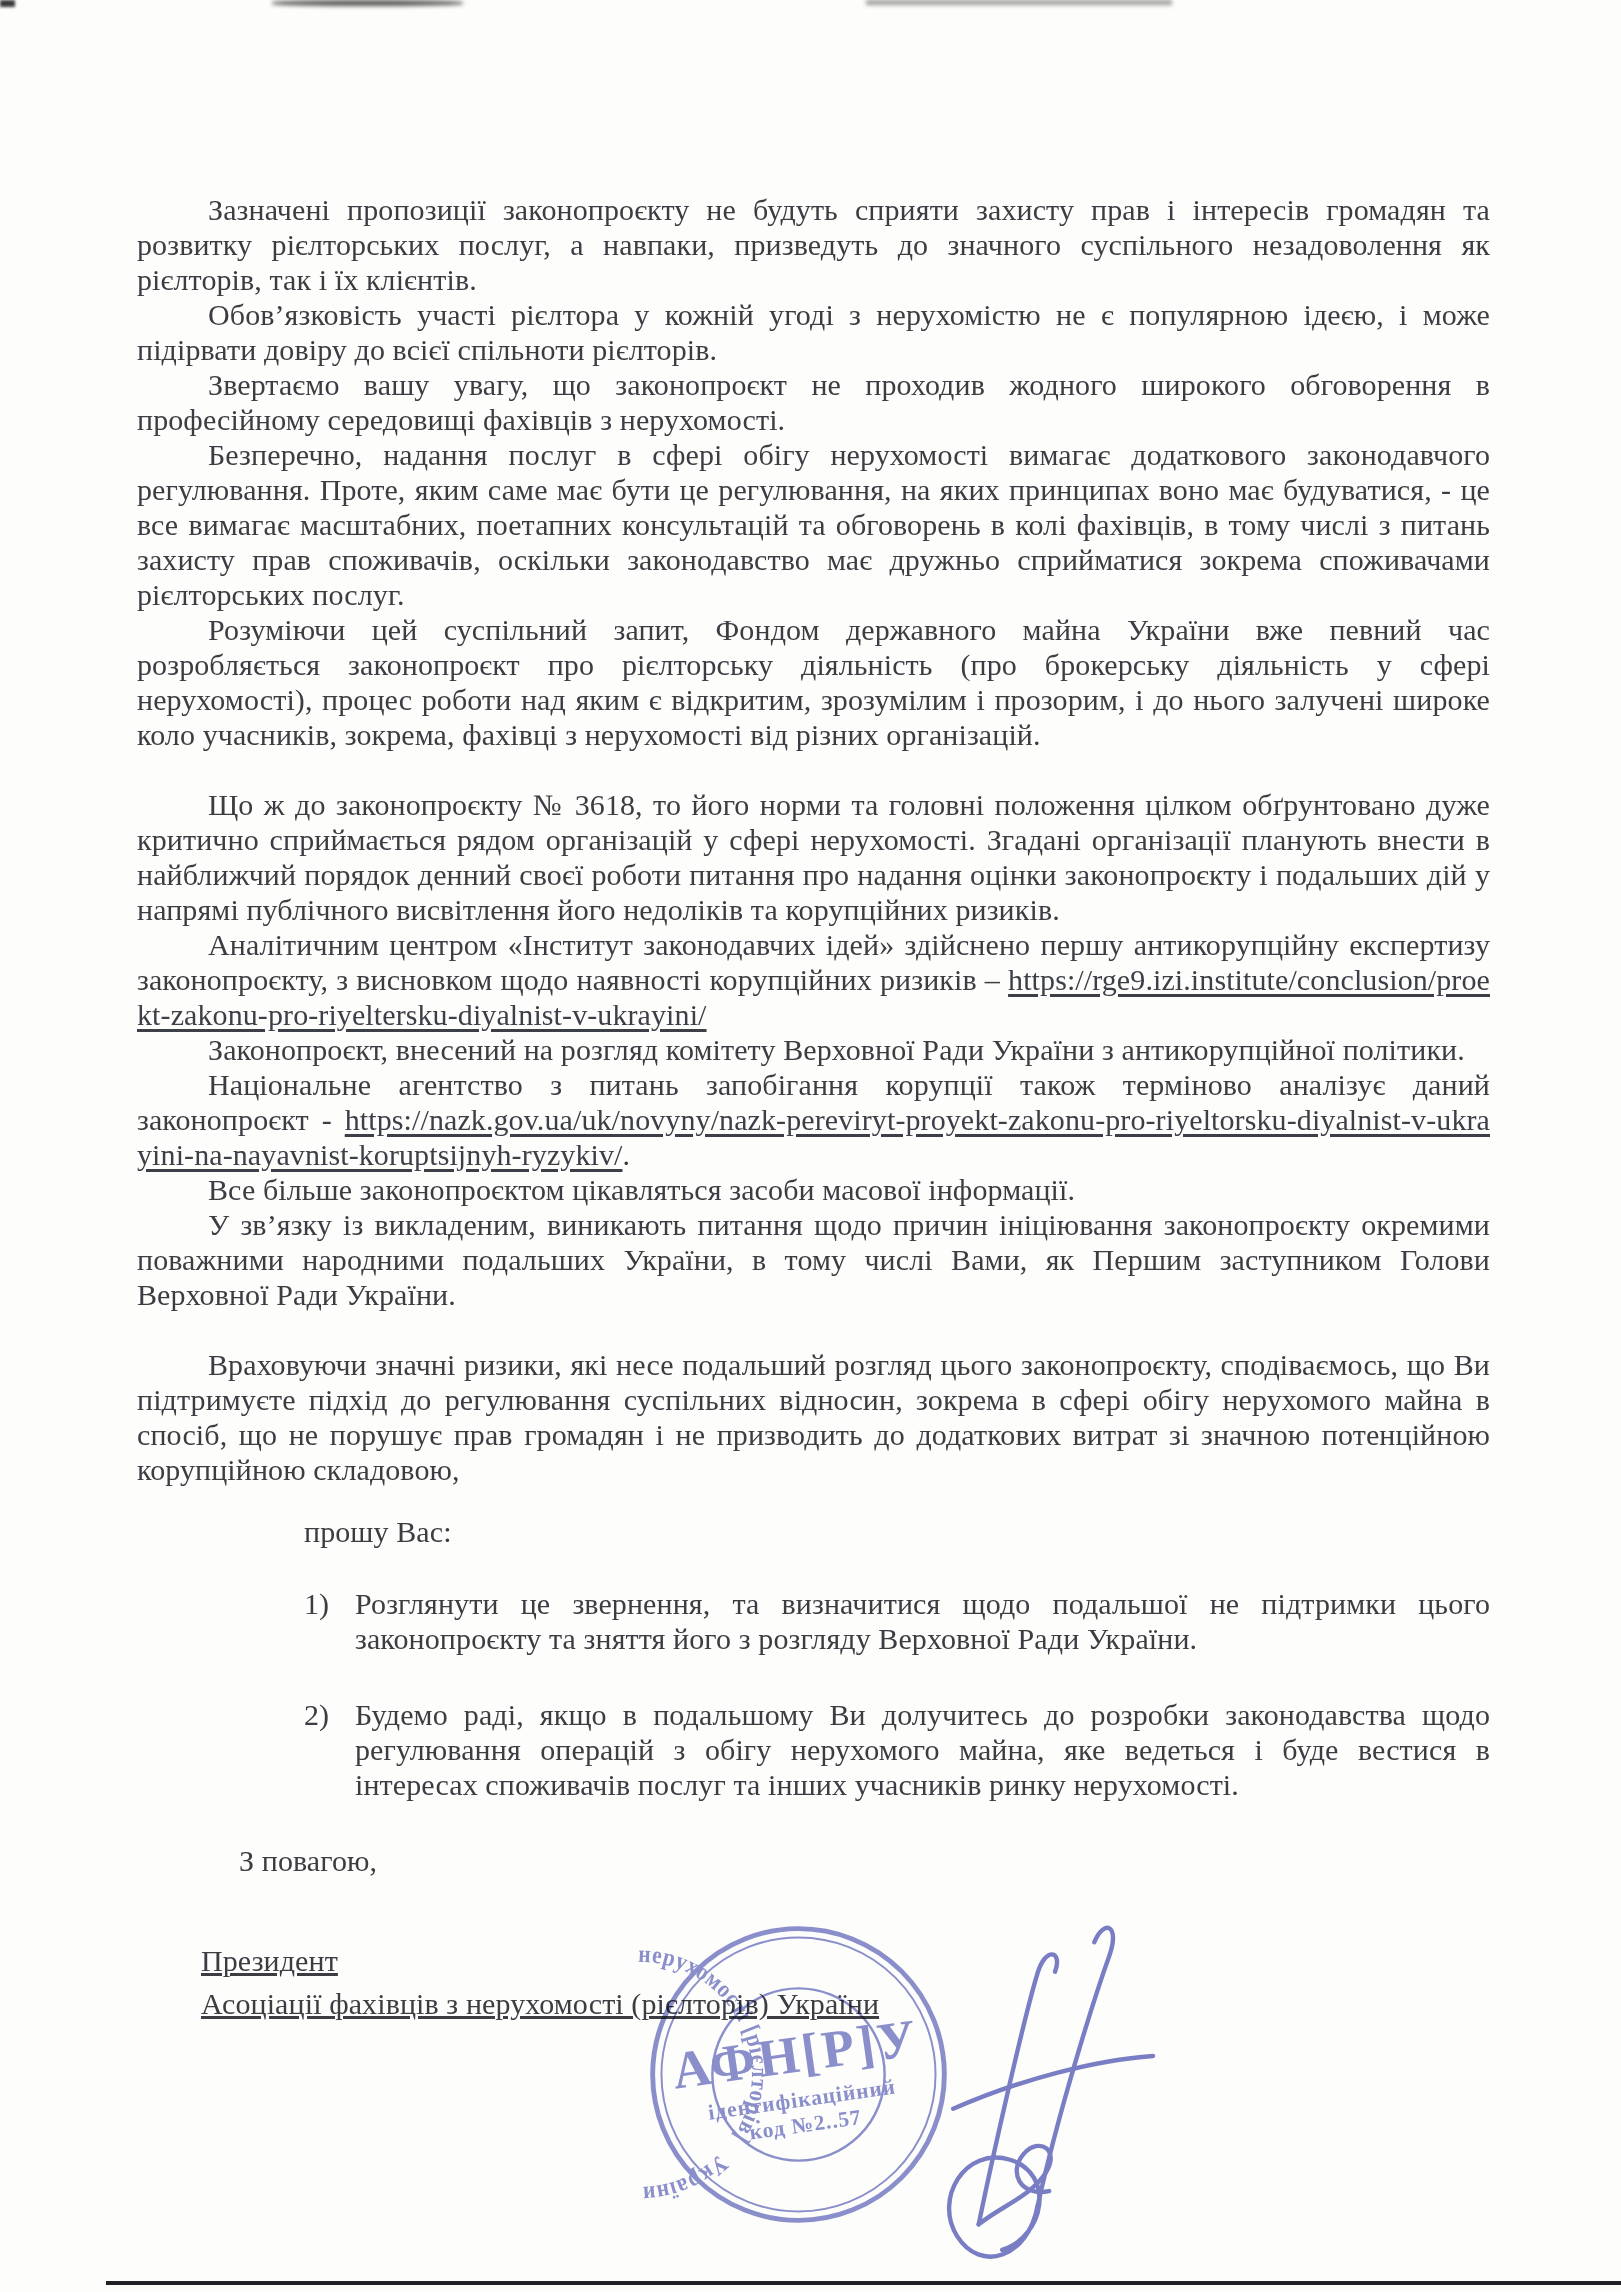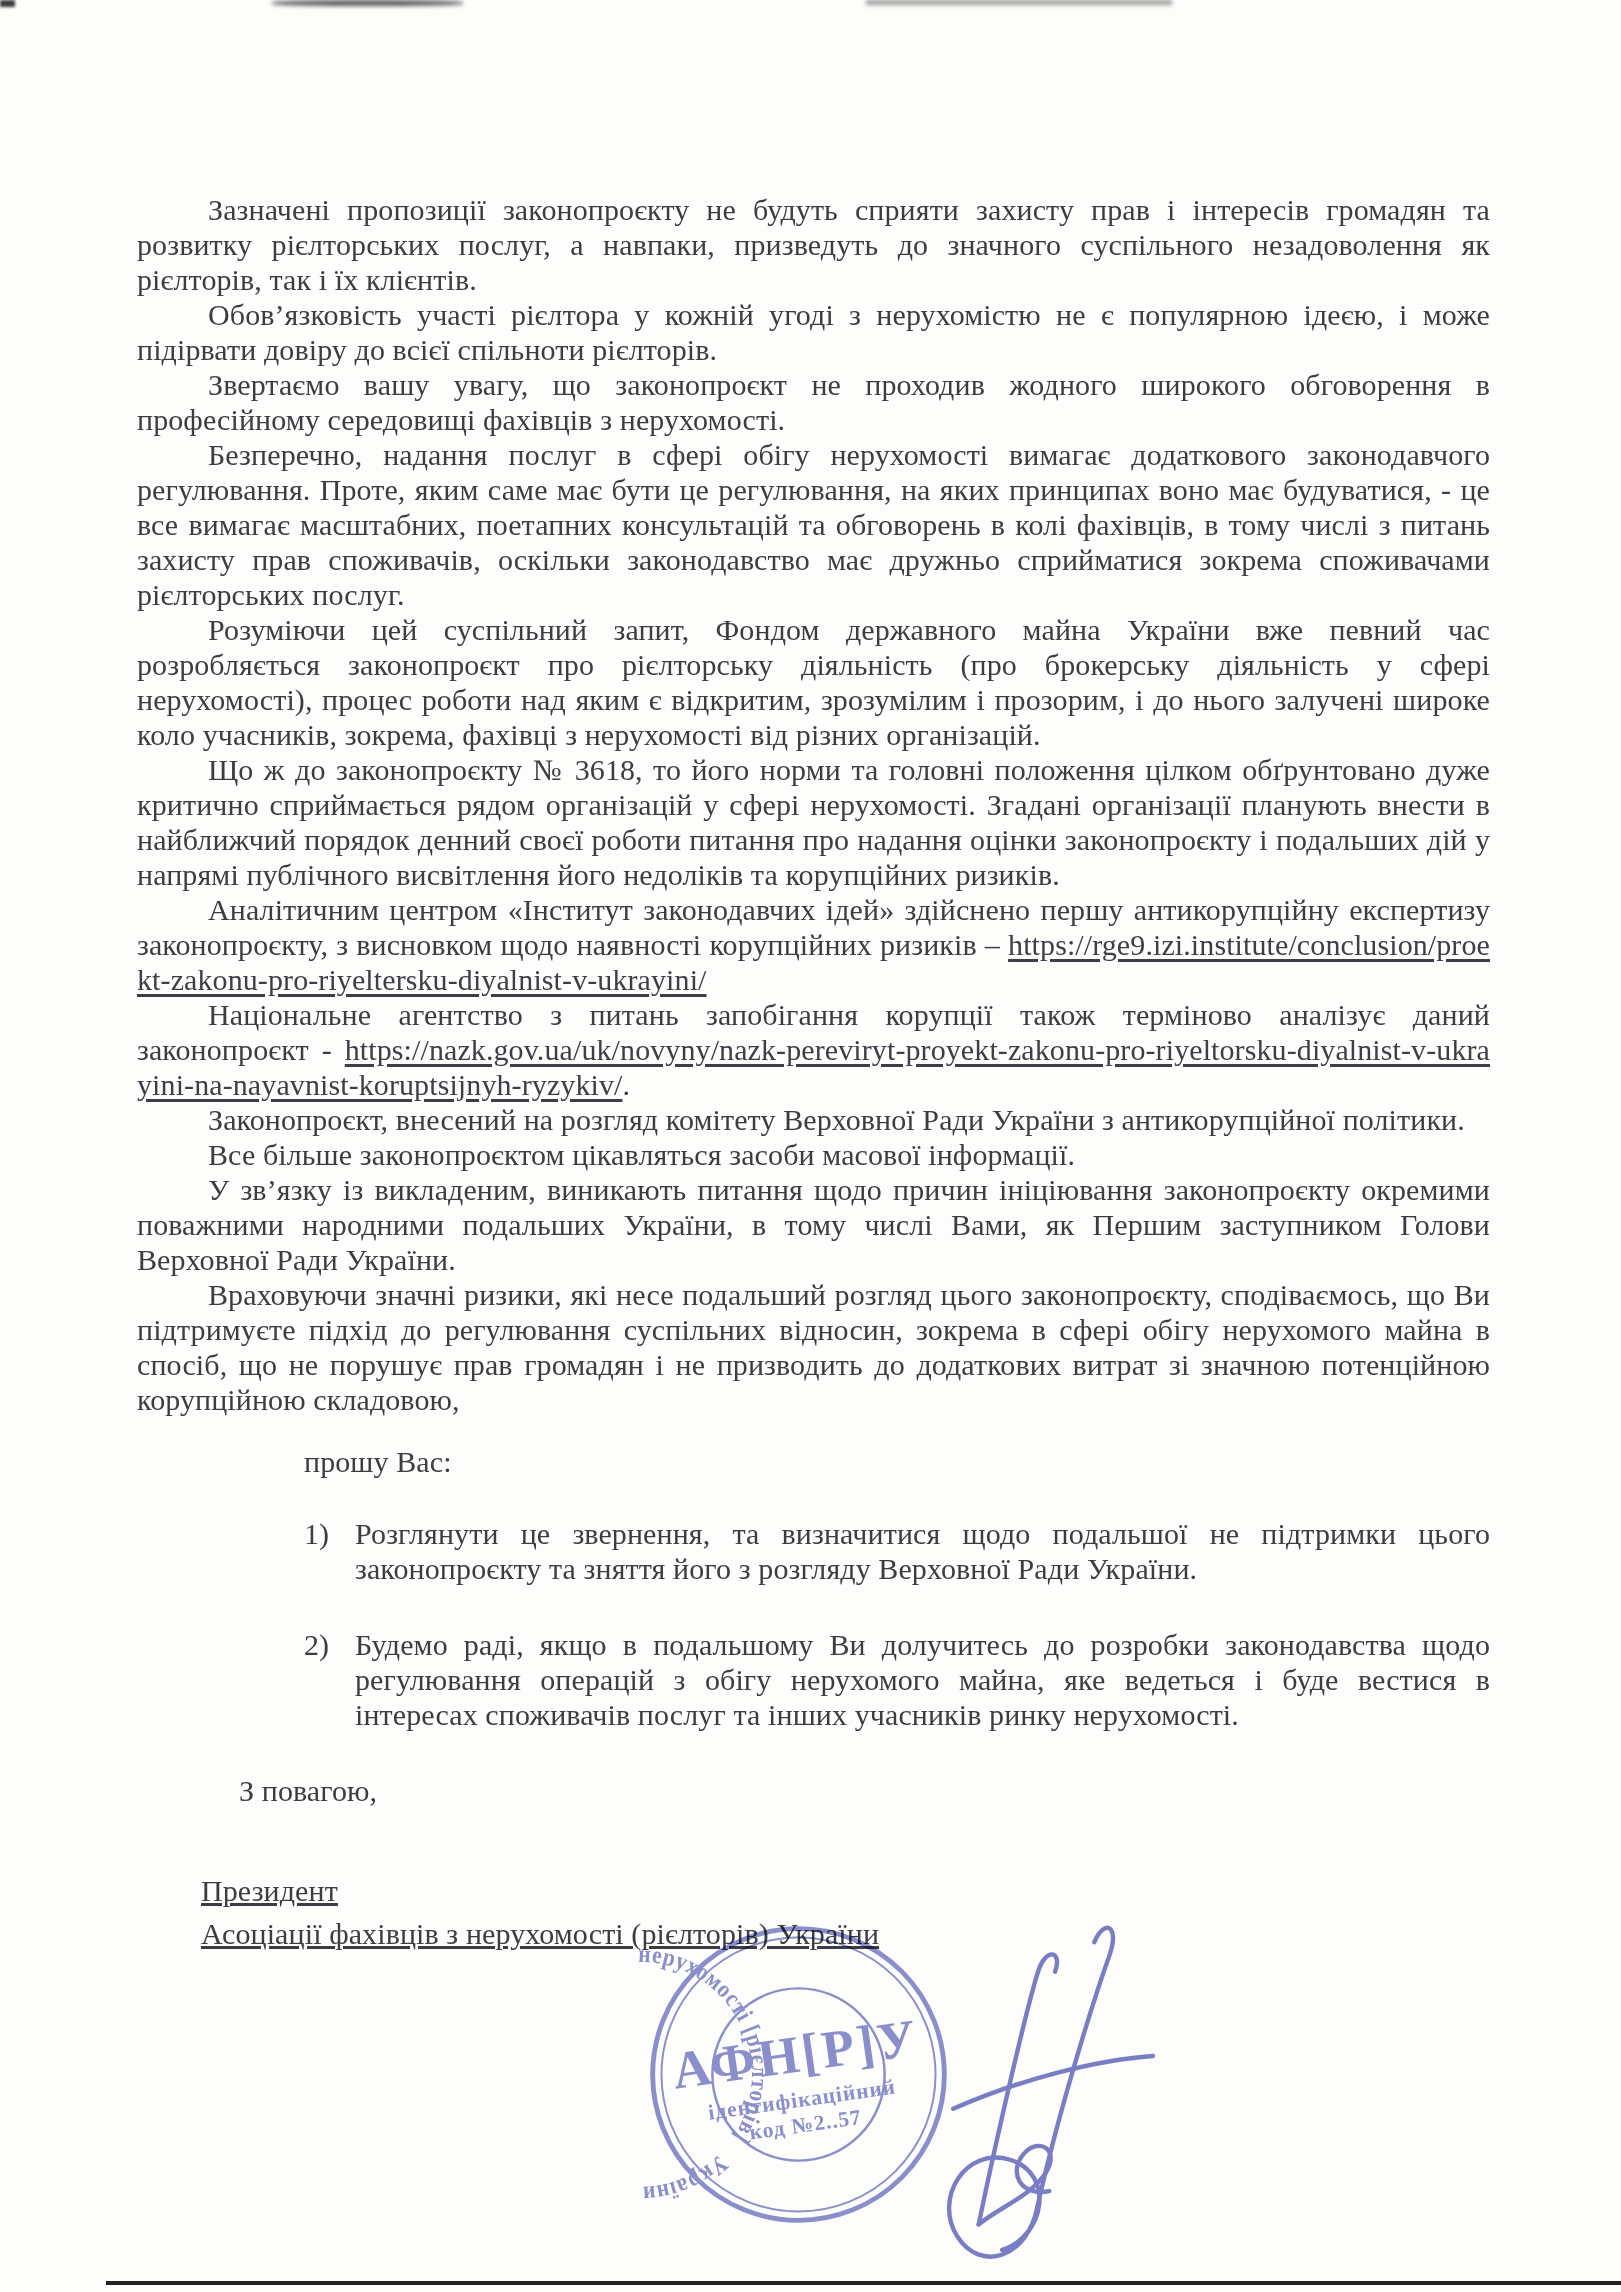--- a/index.html
+++ b/index.html
@@ -14,21 +14,21 @@
   .body-text{
     position:absolute;left:0;top:0;
     padding:192px 131px 0 137px;
     width:1353px;
     font-size:30px;
     line-height:35px;
     text-align:justify;
     letter-spacing:0.1px;
   }
   .para{margin:0;text-indent:71px;}
-  .gap-before{}
+  .gap-before{margin-top:35px;}
   .url{
     text-decoration:underline;
     text-underline-offset:3.9px;
     color:#3c3f47;
     overflow-wrap:anywhere;
     word-break:break-all;
   }
   .request{
     margin:27.4px 0 37px 167px;
     font-weight:normal;
@@ -72,23 +72,23 @@
     <p class="para">Зазначені пропозиції законопроєкту не будуть сприяти захисту прав і інтересів громадян та розвитку рієлторських послуг, а навпаки, призведуть до значного суспільного незадоволення як рієлторів, так і їх клієнтів.</p>
     <p class="para">Обов’язковість участі рієлтора у кожній угоді з нерухомістю не є популярною ідеєю, і може підірвати довіру до всієї спільноти рієлторів.</p>
     <p class="para">Звертаємо вашу увагу, що законопроєкт не проходив жодного широкого обговорення в професійному середовищі фахівців з нерухомості.</p>
     <p class="para">Безперечно, надання послуг в сфері обігу нерухомості вимагає додаткового законодавчого регулювання. Проте, яким саме має бути це регулювання, на яких принципах воно має будуватися, - це все вимагає масштабних, поетапних консультацій та обговорень в колі фахівців, в тому числі з питань захисту прав споживачів, оскільки законодавство має дружньо сприйматися зокрема споживачами рієлторських послуг.</p>
     <p class="para">Розуміючи цей суспільний запит, Фондом державного майна України вже певний час розробляється законопроєкт про рієлторську діяльність (про брокерську діяльність у сфері нерухомості), процес роботи над яким є відкритим, зрозумілим і прозорим, і до нього залучені широке коло учасників, зокрема, фахівці з нерухомості від різних організацій.</p>
 
     <p class="para gap-before">Що ж до законопроєкту № 3618, то його норми та головні положення цілком обґрунтовано дуже критично сприймається рядом організацій у сфері нерухомості. Згадані організації планують внести в найближчий порядок денний своєї роботи питання про надання оцінки законопроєкту і подальших дій у напрямі публічного висвітлення його недоліків та корупційних ризиків.</p>
 
     <p class="para"><span>Аналітичним центром «Інститут законодавчих ідей» здійснено першу антикорупційну експертизу законопроєкту, з висновком щодо наявності корупційних ризиків –</span> <span class="url">https://rge9.izi.institute/conclusion/proekt-zakonu-pro-riyeltersku-diyalnist-v-ukrayini/</span></p>
 
+    <p class="para">Законопроєкт, внесений на розгляд комітету Верховної Ради України з антикорупційної політики.</p>
+
     <p class="para"><span>Національне агентство з питань запобігання корупції також терміново аналізує даний законопроєкт -</span> <span class="url">https://nazk.gov.ua/uk/novyny/nazk-pereviryt-proyekt-zakonu-pro-riyeltorsku-diyalnist-v-ukrayini-na-nayavnist-koruptsijnyh-ryzykiv/</span><span>.</span></p>
-
-    <p class="para">Законопроєкт, внесений на розгляд комітету Верховної Ради України з антикорупційної політики.</p>
     <p class="para">Все більше законопроєктом цікавляться засоби масової інформації.</p>
     <p class="para">У зв’язку із викладеним, виникають питання щодо причин ініціювання законопроєкту окремими поважними народними подальших України, в тому числі Вами, як Першим заступником Голови Верховної Ради України.</p>
 
     <p class="para gap-before">Враховуючи значні ризики, які несе подальший розгляд цього законопроєкту, сподіваємось, що Ви підтримуєте підхід до регулювання суспільних відносин, зокрема в сфері обігу нерухомого майна в спосіб, що не порушує прав громадян і не призводить до додаткових витрат зі значною потенційною корупційною складовою,</p>
 
     <p class="request">прошу Вас:</p>
 
     <ol class="points">
       <li>
         <span class="num">1)</span>

